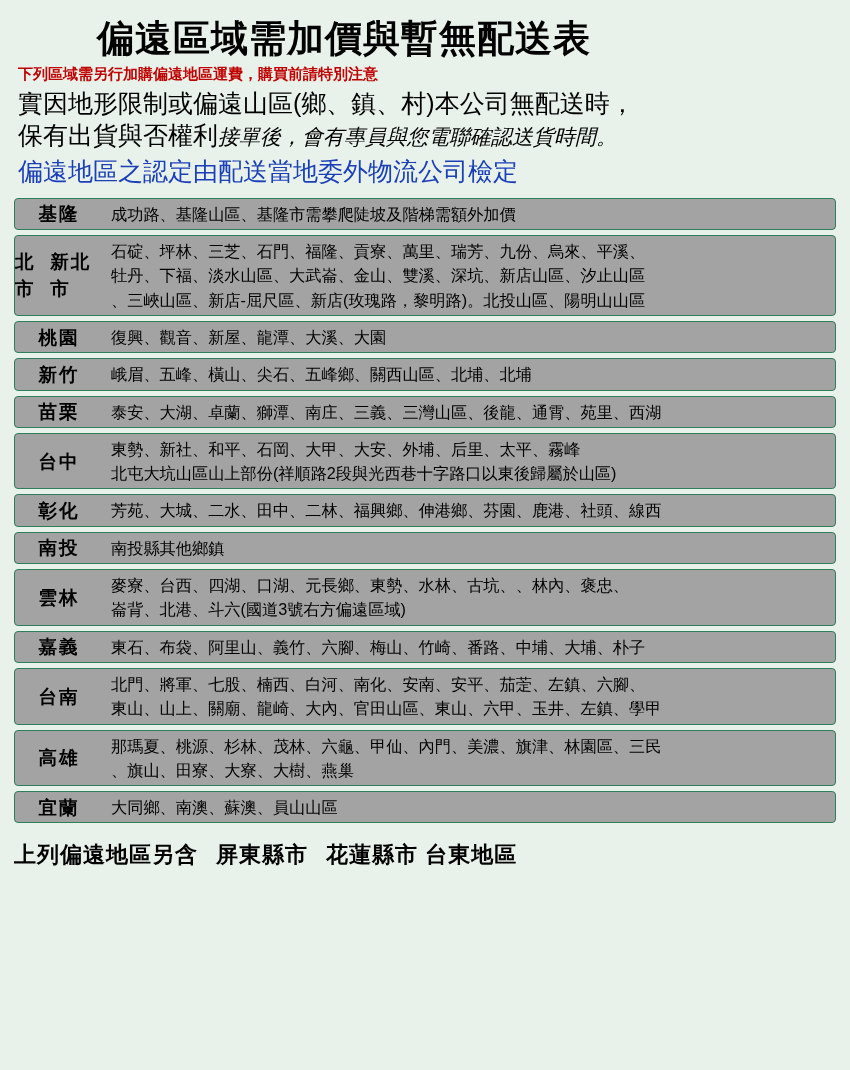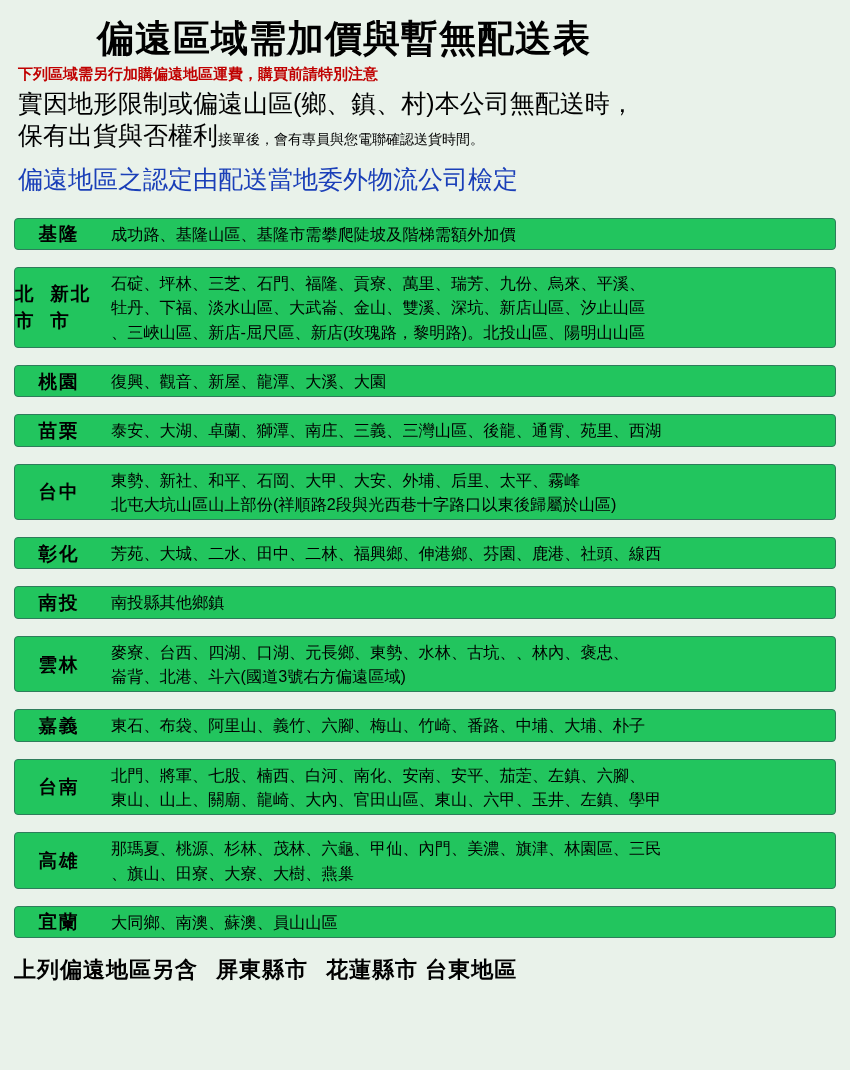--- a/index.html
+++ b/index.html
@@ -34,24 +34,25 @@
     font-size: 15px;
     font-weight: bold;
     color: #c00000;
     margin: 2px 0 4px 4px;
     line-height: 1.2;
   }
   .lead {
     font-size: 25px;
     color: #000;
     line-height: 1.3;
-    margin: 2px 0 12px 4px;
+    margin: 2px 0 4px 4px;
   }
   .lead .small {
-    font-size: 14px;
+    font-size: 21px;
+    font-style: italic;
   }
   .bluebar {
     font-size: 25px;
     color: #1a3fb8;
     line-height: 1.25;
     margin: 2px 0 6px 4px;
   }
   table.zones {
     width: 822px;
     border-collapse: separate;
@@ -59,25 +60,24 @@
     margin: 0 auto;
     table-layout: fixed;
   }
   table.zones td {
     vertical-align: middle;
     padding: 0;
   }
   .rowbox {
     border: 1.6px solid #2e7d5b;
     border-radius: 4px;
-    background: #22c55e;
+    background: #a3a3a3;
     display: flex;
     align-items: stretch;
     min-height: 30px;
-    margin-top: 12px;
   }
   .zone-name {
     flex: 0 0 88px;
     display: flex;
     align-items: center;
     justify-content: center;
     font-size: 18.5px;
     font-weight: bold;
     color: #000;
     border-right: none;
@@ -172,20 +172,30 @@
           <td>
         <div class="rowbox">
           <div class="zone-name">桃園</div>
           <div class="zone-body">
             <div class="ln">復興、觀音、新屋、龍潭、大溪、大園</div>
           </div>
         </div>
       </td>
         </tr>
 
+      <tr>
+          <td>
+        <div class="rowbox">
+          <div class="zone-name">新竹</div>
+          <div class="zone-body">
+            <div class="ln">峨眉、五峰、橫山、尖石、五峰鄉、關西山區、北埔、北埔</div>
+          </div>
+        </div>
+      </td>
+        </tr>
 
       <tr>
           <td>
         <div class="rowbox">
           <div class="zone-name">苗栗</div>
           <div class="zone-body">
             <div class="ln">泰安、大湖、卓蘭、獅潭、南庄、三義、三灣山區、後龍、通霄、苑里、西湖</div>
           </div>
         </div>
       </td>

